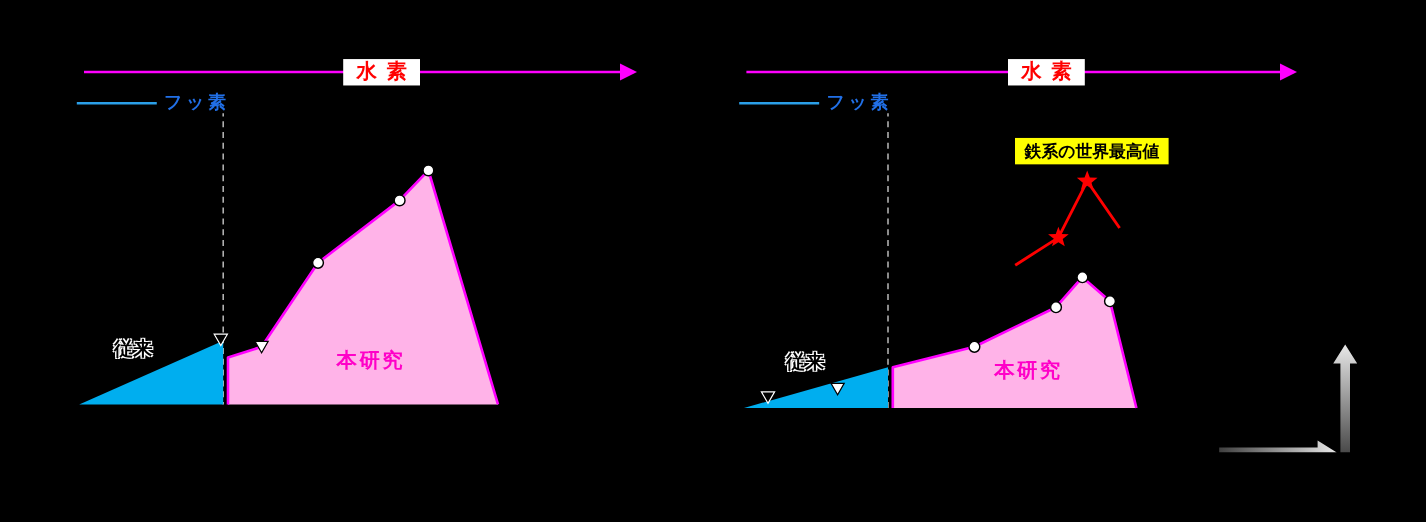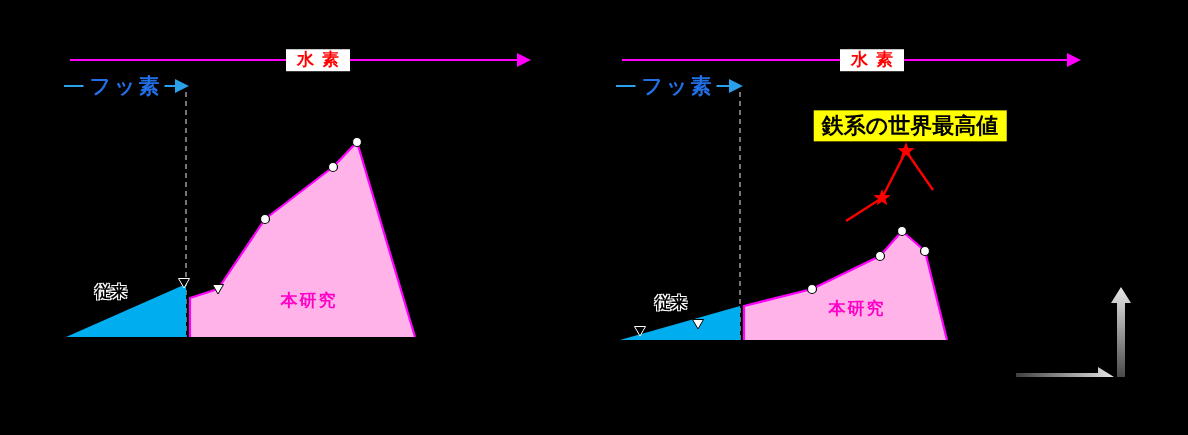--- a/index.html
+++ b/index.html
@@ -11,30 +11,30 @@
   .lbl{
     position:absolute;transform:translate(-50%,-50%);
     white-space:nowrap;font-weight:bold;line-height:1.15;
   }
   .hyd{
     color:var(--c-hyd-text,#f00);background:var(--c-hyd-bg,#fff);
     font-size:17px;letter-spacing:8px;padding:1px 3px 1px 11px;
   }
   .flu{
     color:var(--c-flu-text,#2170E8);background:var(--c-bg,#000);
-    font-size:21px;letter-spacing:3px;padding:0 2px 0 6px;
+    font-size:15px;letter-spacing:3px;padding:0 2px 0 6px;margin-left:38px;
   }
   .conv{
     color:var(--c-conv-text,#000);font-size:16px;
     text-shadow:-1px -1px 0 #fff,1px -1px 0 #fff,-1px 1px 0 #fff,1px 1px 0 #fff;
   }
   .work{color:var(--c-work-text,#FF00C8);font-size:17px;letter-spacing:2px;}
   .annot{
     color:var(--c-annot-text,#000);background:var(--c-annot-bg,#ff0);
-    font-size:22px;padding:3px 8px;
+    font-size:14px;padding:3px 8px;
   }
 </style>
 </head>
 <body style="background: rgb(0, 0, 0);">
 
 <div class="canvas" style="--c-bg: #000000; --c-hyd-text: #FF0000; --c-hyd-bg: #FFFFFF; --c-flu-text: #2170E8; --c-conv-text: #000000; --c-work-text: #FF00C8; --c-annot-bg: #FFFF00; --c-annot-text: #000000;">
   <svg id="fig" width="1188" height="435" viewBox="0 0 1188 435">
       <defs>
         <marker id="ah" viewBox="0 0 10 10" refX="8" refY="5" markerWidth="6.5" markerHeight="6.5" orient="auto">
           <path d="M0 0L10 5L0 10Z" fill="#FF00FF"></path>

